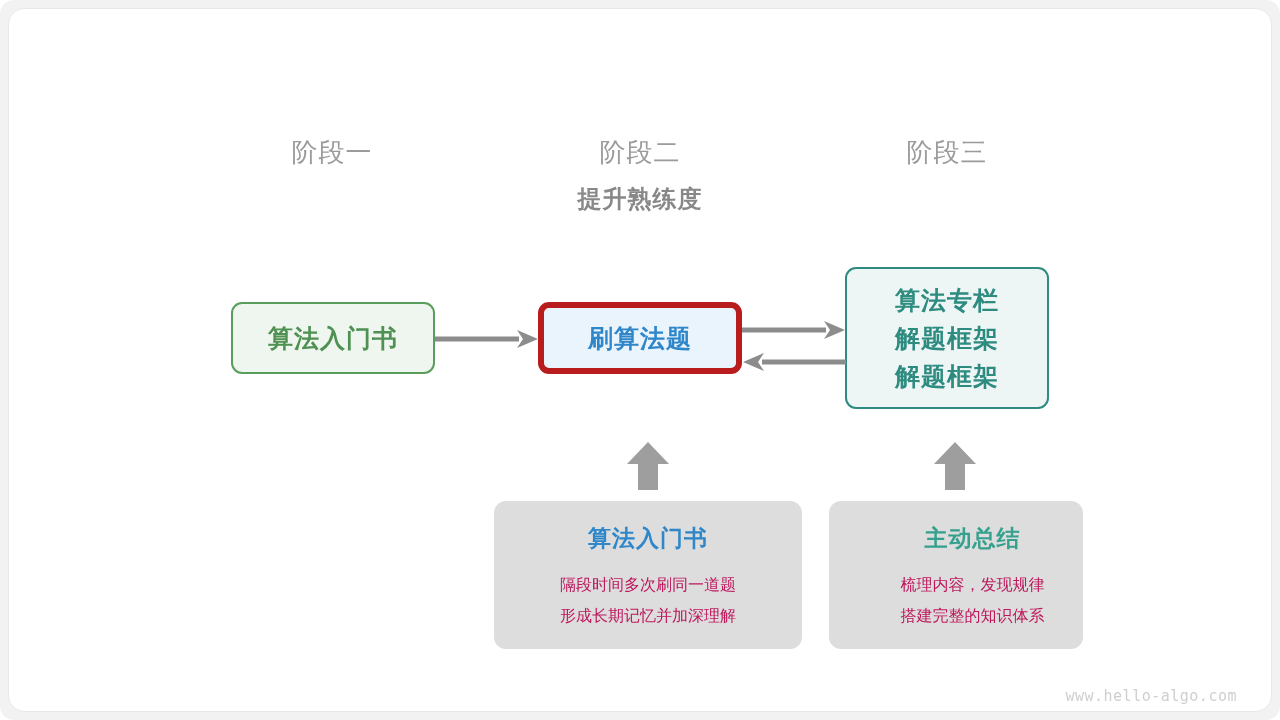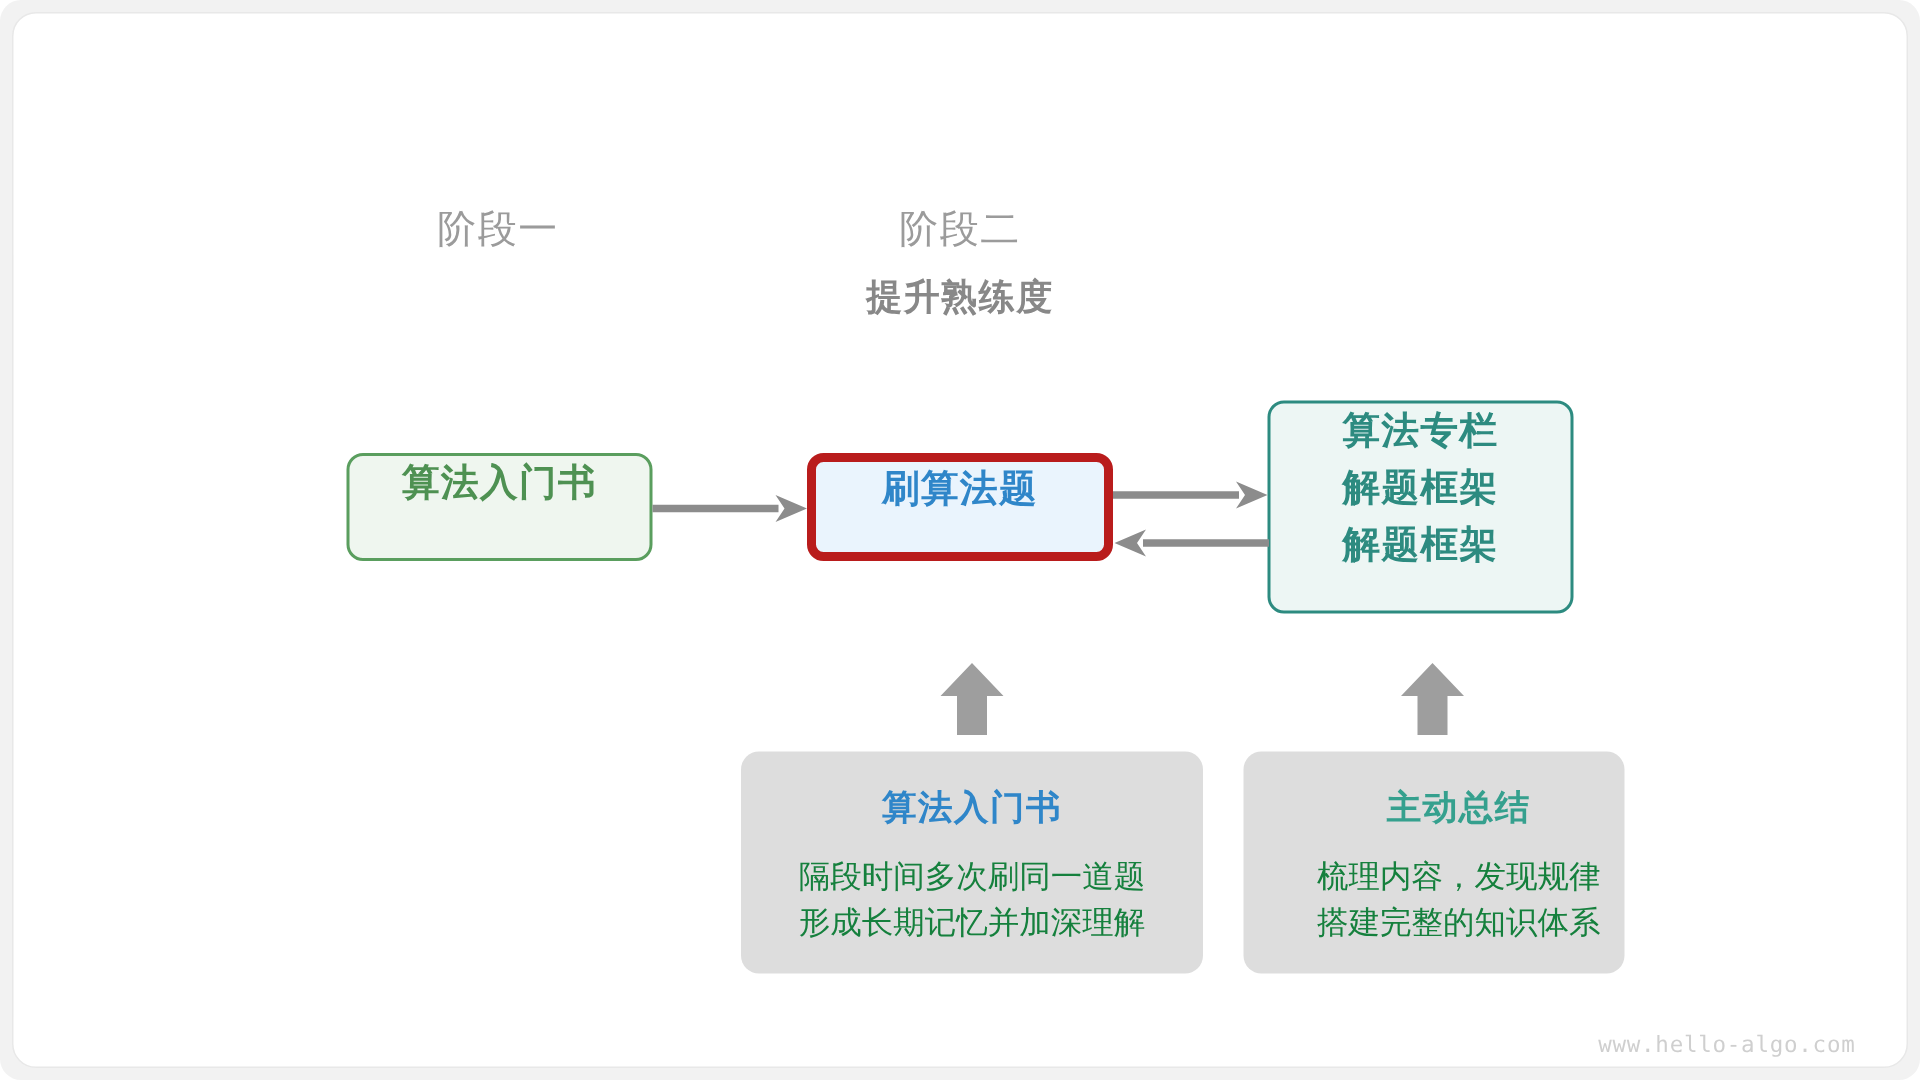--- a/index.html
+++ b/index.html
@@ -54,25 +54,24 @@
     white-space: nowrap;
   }
 
   
   .node {
     position: absolute;
     box-sizing: border-box;
     display: flex;
     flex-direction: column;
     align-items: center;
-    justify-content: flex-start;
+    justify-content: center;
     border-radius: 11px;
     font-weight: bold;
     letter-spacing: 1px;
-    font-family: Liberation Serif, serif;
   }
   .node-green {
     background: #eff6ef;
     border: 2px solid #5a9e5e;
     color: #4e9152;
   }
   .node-blue {
     background: #eaf4fd;
     border: 6px solid #b91c1c;
     color: #2f86c9;
@@ -103,22 +102,22 @@
     font-size: 23px;
     font-weight: bold;
     letter-spacing: 1px;
     line-height: 30px;
     white-space: nowrap;
   }
   .note-title.blue  { color: #2f86c9; }
   .note-title.teal  { color: #35a08e; }
   .note-body {
     margin-top: 16px;
-    font-size: 21px;
-    color: #15803d;
+    font-size: 16px;
+    color: #be185d;
     line-height: 31px;
     text-align: center;
     white-space: nowrap;
   }
 
   
   .arrow-svg {
     position: absolute;
     overflow: visible;
   }
@@ -144,20 +143,21 @@
     <div class="stage" style="left:173px; top:126px;">
       <div class="stage-num">阶段一</div>
     </div>
 
     <div class="stage" style="left:481px; top:126px;">
       <div class="stage-num">阶段二</div>
       <div class="stage-title">提升熟练度</div>
     </div>
 
     <div class="stage" style="left:788px; top:126px;">
+      <div class="stage-num">阶段三</div>
     </div>
 
     <div class="node node-green" style="left:222px; top:293px; width:204px; height:72px;">
       <div class="node-line">算法入门书</div>
     </div>
 
     <div class="node node-blue" style="left:529px; top:293px; width:204px; height:72px;">
       <div class="node-line">刷算法题</div>
     </div>
 

